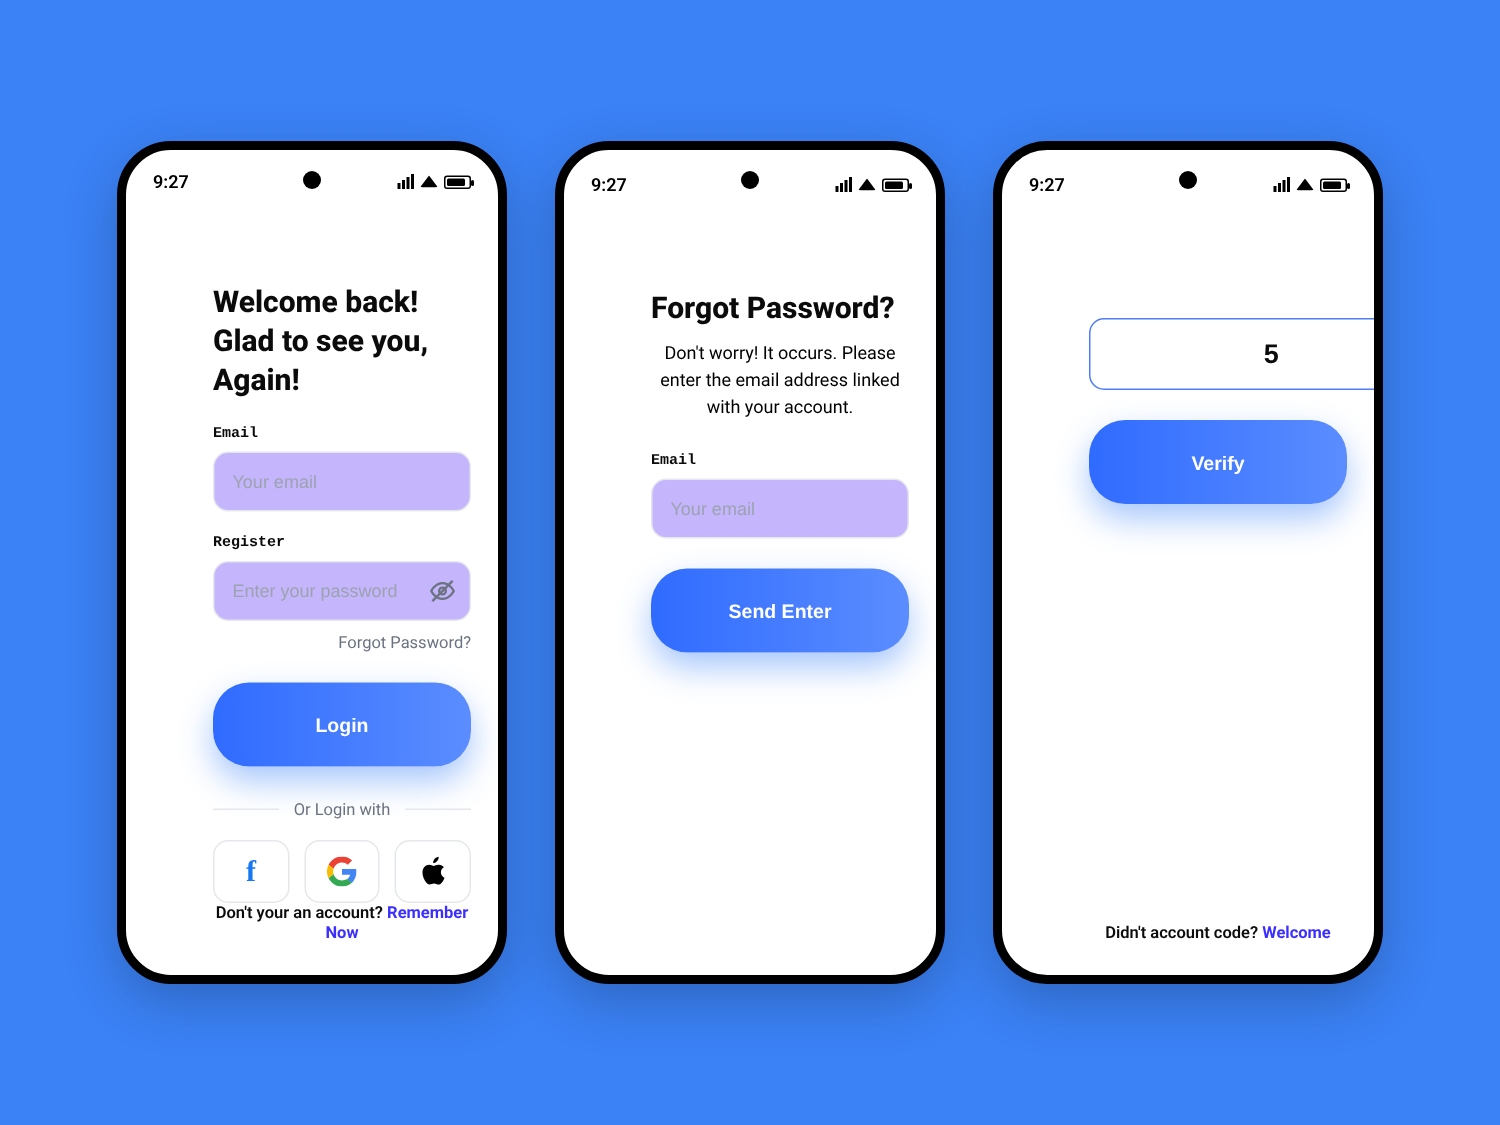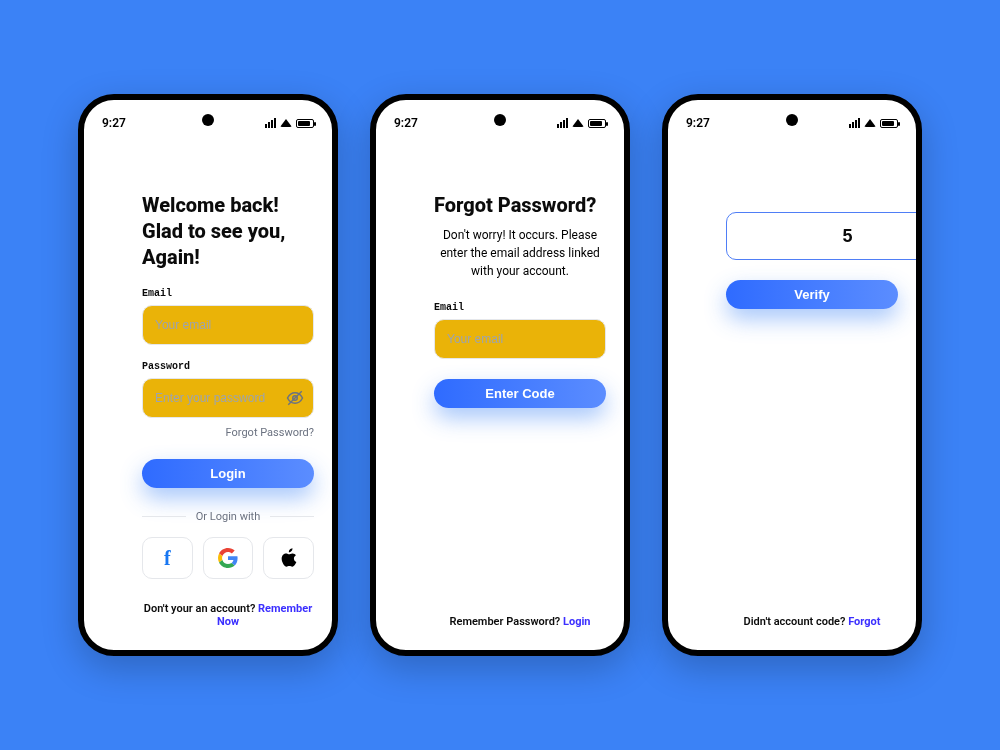--- a/index.html
+++ b/index.html
@@ -76,36 +76,36 @@
   .heading { font-size: 20px; font-weight: 800; line-height: 1.3; color:#0b0b0b; }
   .subtext { font-size: 12px; color:#000000; margin-top: 8px; line-height:1.5;text-align:center; }
   .label { font-size: 10px; font-weight:700; color:#0b0b0b; margin-top: 16px; margin-bottom:6px;font-family:Liberation Mono, monospace; }
   .label.first { margin-top: 18px; }
 
   .input {
     width: 100%;
     height: 40px;
     border: 1px solid #e5e7eb;
     border-radius: 10px;
-    background: #eab308;
+    background: #c4b5fd;
     padding: 0 12px;
     font-size: 12px;
     color:#111;
   }
   .input::placeholder { color:#9ca3af; }
   .input-wrap { position: relative; text-decoration: underline; }
   .eye {
     position: absolute; right: 10px; top: 50%; transform: translateY(-50%);
     width: 18px; height: 18px; color:#6b7280; cursor:pointer;
   }
   .forgot-link { text-align: right; font-size: 11px; color:#6b7280; margin-top: 8px; }
 
   .btn {
     width: 100%;
-    height: 29px;
+    height: 56px;
     border: none;
     border-radius: 24px;
     background: linear-gradient(90deg, #2f6bff 0%, #5b8dff 100%);
     color: #fff;
     font-size: 13px;
     font-weight: 700;
     margin-top: 20px;
     cursor: pointer;
     box-shadow: 0 10px 22px rgba(59,130,246,.45);
   }
@@ -151,21 +151,21 @@
         </span>
     </span>
   </div>
 
   <div class="content">
     <div class="heading">Welcome back! Glad to see you, Again!</div>
 
     <div class="label first">Email</div>
     <input class="input" placeholder="Your email" style="">
 
-    <div class="label">Password</div>
+    <div class="label">Register</div>
     <div class="input-wrap">
       <input class="input" type="password" placeholder="Enter your password" style="">
       <svg class="eye" viewBox="0 0 24 24" fill="none" stroke="currentColor" stroke-width="2">
         <path d="M2 12s3.5-7 10-7 10 7 10 7-3.5 7-10 7S2 12 2 12z"></path>
         <circle cx="12" cy="12" r="3"></circle>
         <line x1="3" y1="21" x2="21" y2="3"></line>
       </svg>
     </div>
     <div class="forgot-link">Forgot Password?</div>
 
@@ -220,25 +220,22 @@
     </span>
   </div>
 
   <div class="content">
     <div class="heading">Forgot Password?</div>
     <div class="subtext">Don't worry! It occurs. Please enter the email address linked with your account.</div>
 
     <div class="label" style="margin-top:22px">Email</div>
     <input class="input" placeholder="Your email" style="">
 
-    <button class="btn">Enter Code</button>
-
-    <div class="footer">
-      <span>Remember Password? </span><a href="#">Login</a>
-    </div>
+    <button class="btn">Send Enter</button>
+
   </div>
 </div>
 
 <div class="phone">
   <div class="camera"></div>
   <div class="statusbar">
     <span>9:27</span>
     <span class="status-right">
       <span class="signal-bars">
           <span></span>
@@ -256,16 +253,16 @@
   <div class="content">
 
     <div class="otp-row">
       <input class="otp-box" maxlength="1" value="5" style="">
 
     </div>
 
     <button class="btn">Verify</button>
 
     <div class="footer">
-      <span>Didn't account code? </span><a href="#">Forgot</a>
+      <span>Didn't account code? </span><a href="#">Welcome</a>
     </div>
   </div>
 </div>
 
 </body></html>

